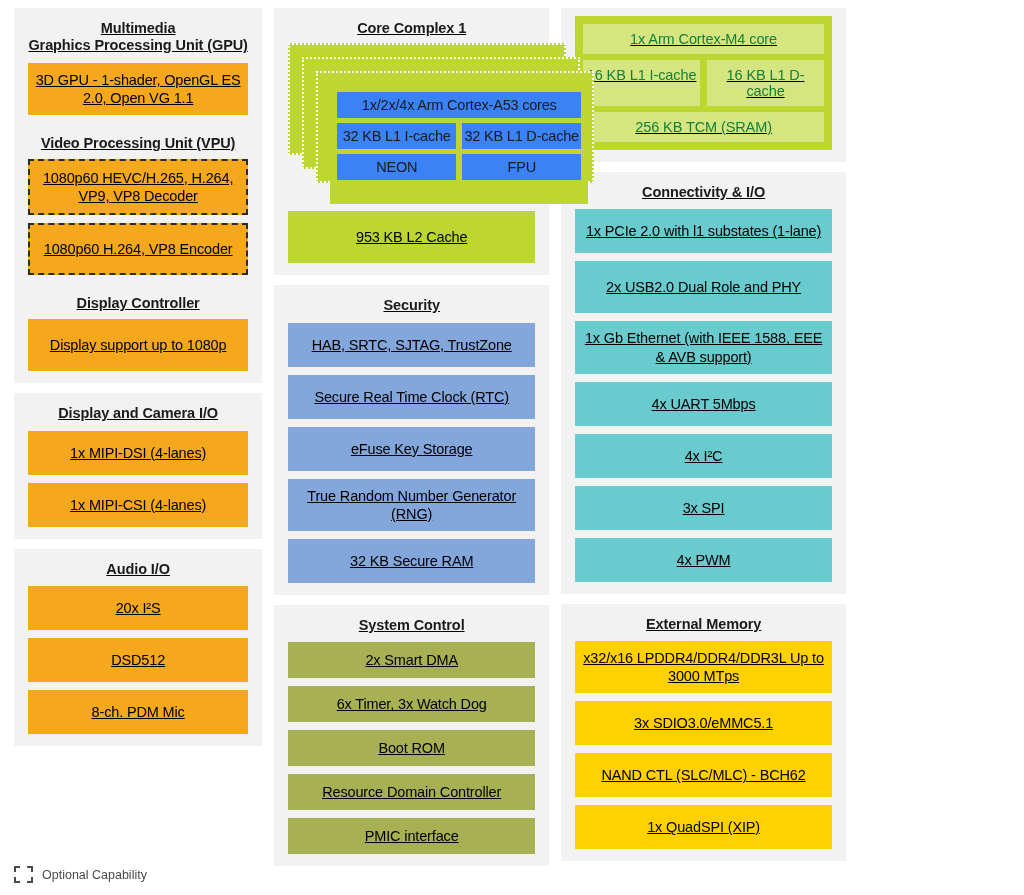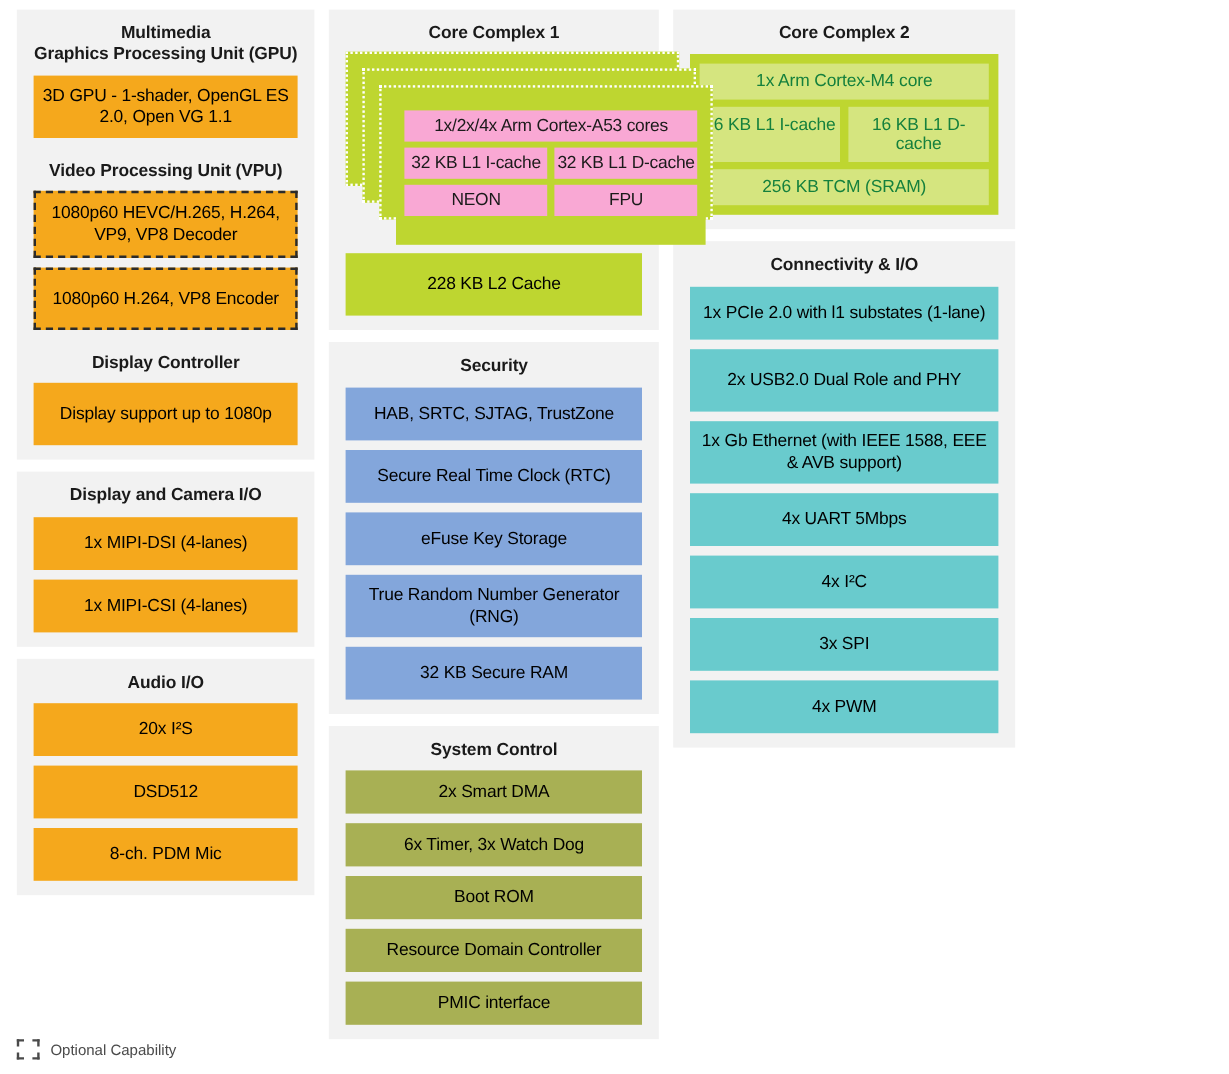--- a/index.html
+++ b/index.html
@@ -10,20 +10,21 @@
     background: #ffffff;
     font-family: "Liberation Sans", sans-serif;
     overflow: hidden;
   }
 
   #board {
     position: relative;
     width: 860px;
     height: 895px;
     padding: 8px 14px 0 14px;
+    text-decoration: underline;
   }
 
   .columns {
     display: flex;
     gap: 12px;
     align-items: flex-start;
     height: 840px;
   }
 
   .col { display: flex; flex-direction: column; gap: 10px; }
@@ -109,21 +110,21 @@
     left: 42px;
     top: 42px;
     width: 258px;
     background: #BED630;
     padding: 7px;
   }
   .cc1-row { display: flex; gap: 6px; margin-bottom: 5px; }
   .cc1-row:last-child { margin-bottom: 17px; }
   .cc1-cell {
     flex: 1;
-    background: #f9a8d4;
+    background: #3b82f6;
     text-align: center;
     font-size: 14.5px;
     color: #1a1a1a;
     padding: 5px 2px;
     letter-spacing: -0.2px;
   }
 
   
   .cc2-outer { background: #BED630; padding: 8px; }
   .cc2-row { display: flex; gap: 7px; margin-bottom: 6px; }
@@ -217,21 +218,21 @@
               <div class="cc1-cell">32 KB L1 I-cache</div>
               <div class="cc1-cell">32 KB L1 D-cache</div>
             </div>
             <div class="cc1-row">
               <div class="cc1-cell">NEON</div>
               <div class="cc1-cell">FPU</div>
             </div>
           </div>
         </div>
 
-        <div class="block green h-tall">228 KB L2 Cache</div>
+        <div class="block green h-tall">953 KB L2 Cache</div>
       </div>
 
       <div class="panel">
         <div class="panel-title">Security</div>
         <div class="block blue h-mid">HAB, SRTC, SJTAG, TrustZone</div>
         <div class="block blue h-mid">Secure Real Time Clock (RTC)</div>
         <div class="block blue h-mid">eFuse Key Storage</div>
         <div class="block blue h-mid">True Random Number Generator (RNG)</div>
         <div class="block blue h-mid">32 KB Secure RAM</div>
       </div>
@@ -244,21 +245,20 @@
         <div class="block olive h-short">Resource Domain Controller</div>
         <div class="block olive h-short">PMIC interface</div>
 
       </div>
 
     </div>
 
     <div class="col col-right">
 
       <div class="panel">
-        <div class="panel-title">Core Complex 2</div>
         <div class="cc2-outer">
           <div class="cc2-row">
             <div class="cc2-cell">1x Arm Cortex-M4 core</div>
           </div>
           <div class="cc2-row">
             <div class="cc2-cell">16 KB L1  I-cache</div>
             <div class="cc2-cell">16 KB L1 D-cache</div>
           </div>
           <div class="cc2-row">
             <div class="cc2-cell">256 KB TCM (SRAM)</div>
@@ -270,20 +270,27 @@
         <div class="panel-title">Connectivity &amp; I/O</div>
         <div class="block teal h-mid">1x PCIe 2.0 with l1 substates (1-lane)</div>
         <div class="block teal h-tall">2x USB2.0 Dual Role and PHY</div>
         <div class="block teal h-tall">1x Gb Ethernet (with IEEE 1588, EEE &amp; AVB support)</div>
         <div class="block teal h-mid">4x UART 5Mbps</div>
         <div class="block teal h-mid">4x I²C</div>
         <div class="block teal h-mid">3x SPI</div>
         <div class="block teal h-mid">4x PWM</div>
       </div>
 
+      <div class="panel">
+        <div class="panel-title">External Memory</div>
+        <div class="block yellow h-tall">x32/x16 LPDDR4/DDR4/DDR3L Up to 3000 MTps</div>
+        <div class="block yellow h-mid">3x SDIO3.0/eMMC5.1</div>
+        <div class="block yellow h-mid">NAND CTL (SLC/MLC) - BCH62</div>
+        <div class="block yellow h-mid">1x QuadSPI (XIP)</div>
+      </div>
 
     </div>
   </div>
 
   <div class="legend">
     <div class="legend-swatch"></div>
     <div class="legend-label">Optional Capability</div>
   </div>
 </div>
 

